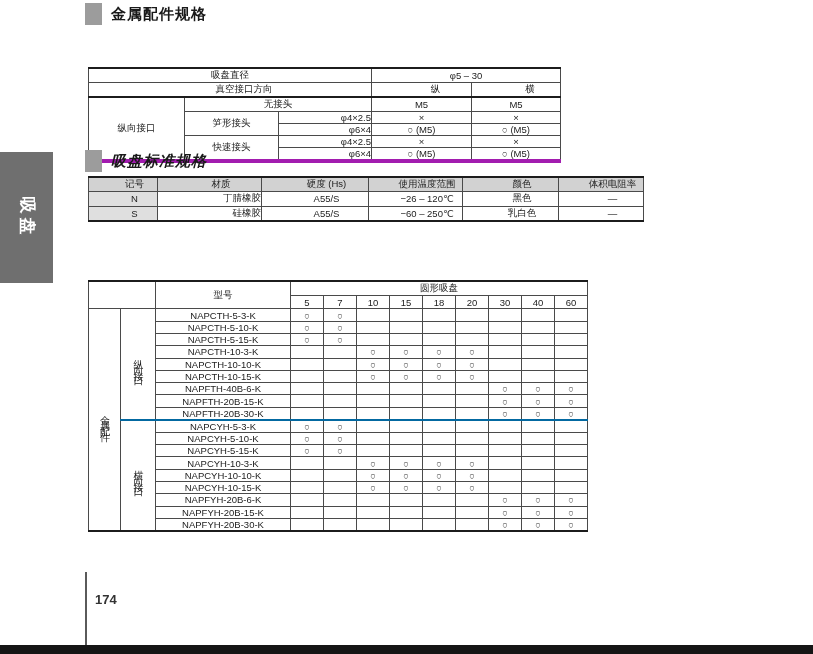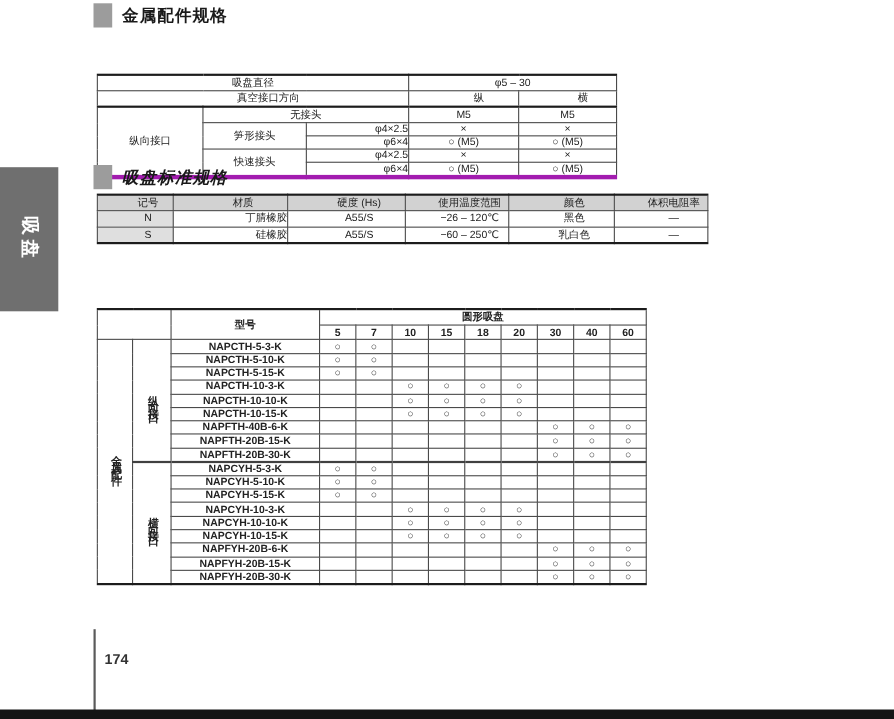--- a/index.html
+++ b/index.html
@@ -34,25 +34,25 @@
   #t1 tr.thickrow td { border-bottom: 2px solid #1c1c1c; padding-left: 28px; }
 
   
   #t2 { left: 88px; top: 176px; width: 555px; }
   #t2 td { height: 14.5px; padding-left: 23px; }
   #t2 { border-top: 2px solid #1c1c1c; border-bottom: 2px solid #1c1c1c; }
   #t2 .hdr td { background: #d2d2d2; }
   #t2 td.code { background: #dfdfdf; }
 
   
-  #t3 { left: 88px; top: 280px; width: 499px; font-weight: bold; }
+  #t3 { left: 88px; top: 280px; width: 499px; }
   #t3 { border-top: 2px solid #1c1c1c; border-bottom: 2px solid #1c1c1c; }
   #t3 td.hcell { height: 13.4px; }
   #t3 td.bcell { height: 12.3px; font-size: 9.5px; }
-  #t3 tr.group-start td { border-top: 2px solid #404040; }
+  #t3 tr.group-start td { border-top: 2px solid #0369a1; }
   .vert {
     display: inline-block;
     writing-mode: vertical-rl;
     text-orientation: upright;
     letter-spacing: 6px;
     font-size: 10px;
   }
   td.mark { font-size: 9px; color: #333; }
 
   

